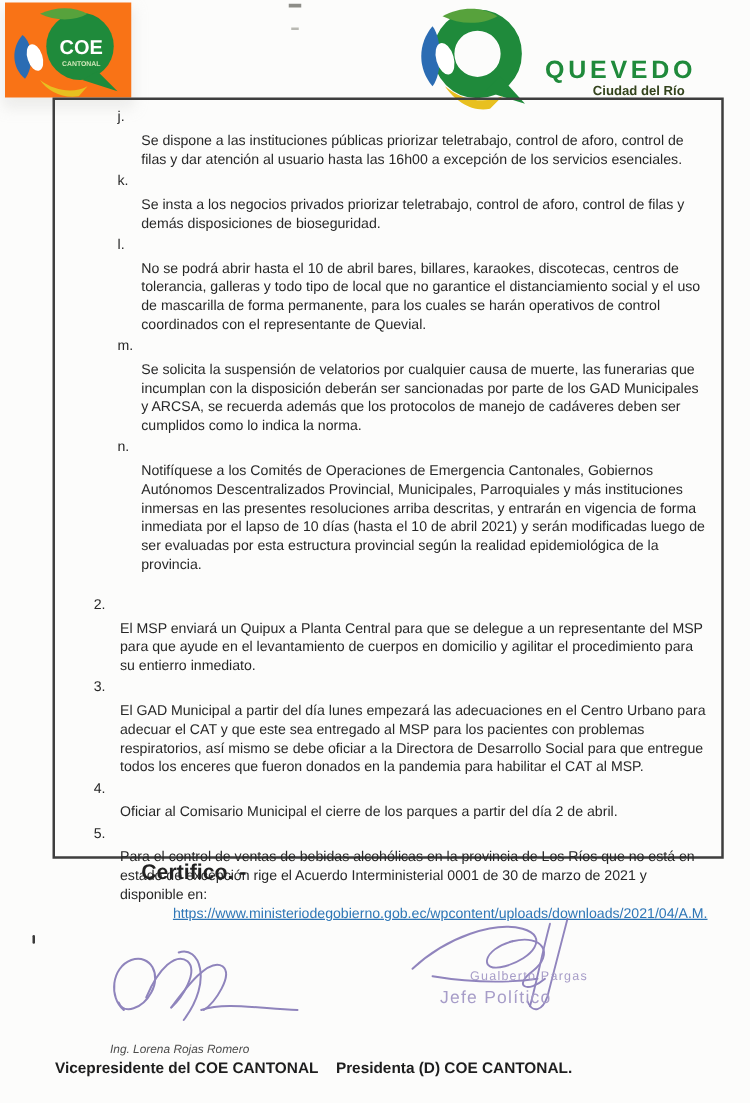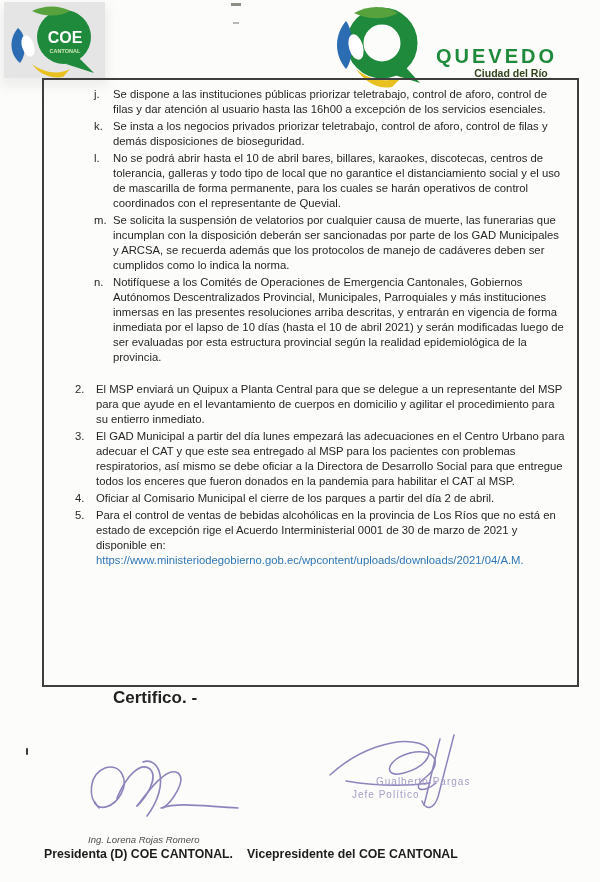--- a/index.html
+++ b/index.html
@@ -9,21 +9,21 @@
     background:#fcfcfb;
     color:#2c2c2c;
     position:relative;
     overflow:hidden;
   }
   .page { position:absolute; inset:0; }
 
   
   .coe-logo {
     position:absolute; left:4px; top:2px; width:101px; height:76px;
-    background:#e5e5e5;
+    background:#f97316;
     box-shadow:0 6px 10px 2px rgba(210,210,205,.35);
   }
   .quevedo-logo { position:absolute; left:328px; top:3px; width:262px; height:90px; }
   .quevedo-word {
     position:absolute; left:108px; top:42px; width:152px; text-align:left;
   }
   .quevedo-name {
     font-size:20px; font-weight:bold; letter-spacing:3px; color:#1f8a3b;
     white-space:nowrap;
   }
@@ -39,40 +39,41 @@
     position:absolute; left:42px; top:78px; width:537px; height:609px;
     border:2px solid #3e3e3e;
     padding:7px 11px 0 10px;
     font-size:11.3px; line-height:15px; color:#272727;
   }
   .item { display:flex; margin-bottom:2px; }
   .letters { margin-left:40px; }
   .letters .marker { flex:0 0 19px; }
   .numbers { margin-left:21px; margin-top:17px; }
   .numbers .marker { flex:0 0 21px; }
-  .item .text { flex:1; }
+  .item .text { flex:1;margin-top:19px; }
   .link-line {
-    display:block; color:#2e76b6; cursor:pointer;
+    display:block; color:#2e76b6; text-decoration:underline; cursor:pointer;
     word-break:break-all;
+    text-align:right;
   }
   .closing { margin-top:27px; margin-left:-4px; }
 
   
   .certify { position:absolute; left:113px; top:688px; font-size:17px; font-weight:bold; color:#222; }
   .stray-mark { position:absolute; left:26px; top:748px; width:2px; height:7px; background:#3a3a3a; border-radius:1px; }
   .sig-left { position:absolute; left:83px; top:756px; }
   .sig-left-name { position:absolute; left:88px; top:834px; font-size:9.5px; color:#4c4c4c;font-style:italic; }
   .sig-right { position:absolute; left:322px; top:733px; }
   .sig-right-name {
     position:absolute; left:344px; top:776px; font-size:10px; color:#a79dc8;
     letter-spacing:1px;
     margin-left:32px;
   }
   .sig-right-title {
-    position:absolute; left:352px; top:789px; font-size:10px; color:#a79dc8;
+    position:absolute; left:352px; top:789px; font-size:14px; color:#a79dc8;
     letter-spacing:1px;
   }
   .footer {
     position:absolute; left:44px; top:847px; width:540px;
     font-size:12.3px; font-weight:bold; color:#1d1d1d;
     display:flex; gap:14px; white-space:nowrap;
   }
 </style>
 </head>
 <body>
@@ -182,17 +183,17 @@
       <path d="M88,20 C112,14 122,30 104,44 C88,56 100,62 114,50"></path>
       <path d="M118,6 C112,28 108,50 102,72"></path>
       <path d="M132,2 C126,26 120,48 116,64 C112,76 104,78 100,68"></path>
       <path d="M24,48 C48,52 80,54 108,50"></path>
     </g>
   </svg>
   <div class="sig-right-name">Gualberto Pargas</div>
   <div class="sig-right-title">Jefe Político</div>
 
   <div class="footer">
+    <span>Vicepresidente del COE CANTONAL</span>
     <span>Presidenta (D) COE CANTONAL.</span>
-    <span>Vicepresidente del COE CANTONAL</span>
   </div>
 
 </div>
 
 </body></html>

